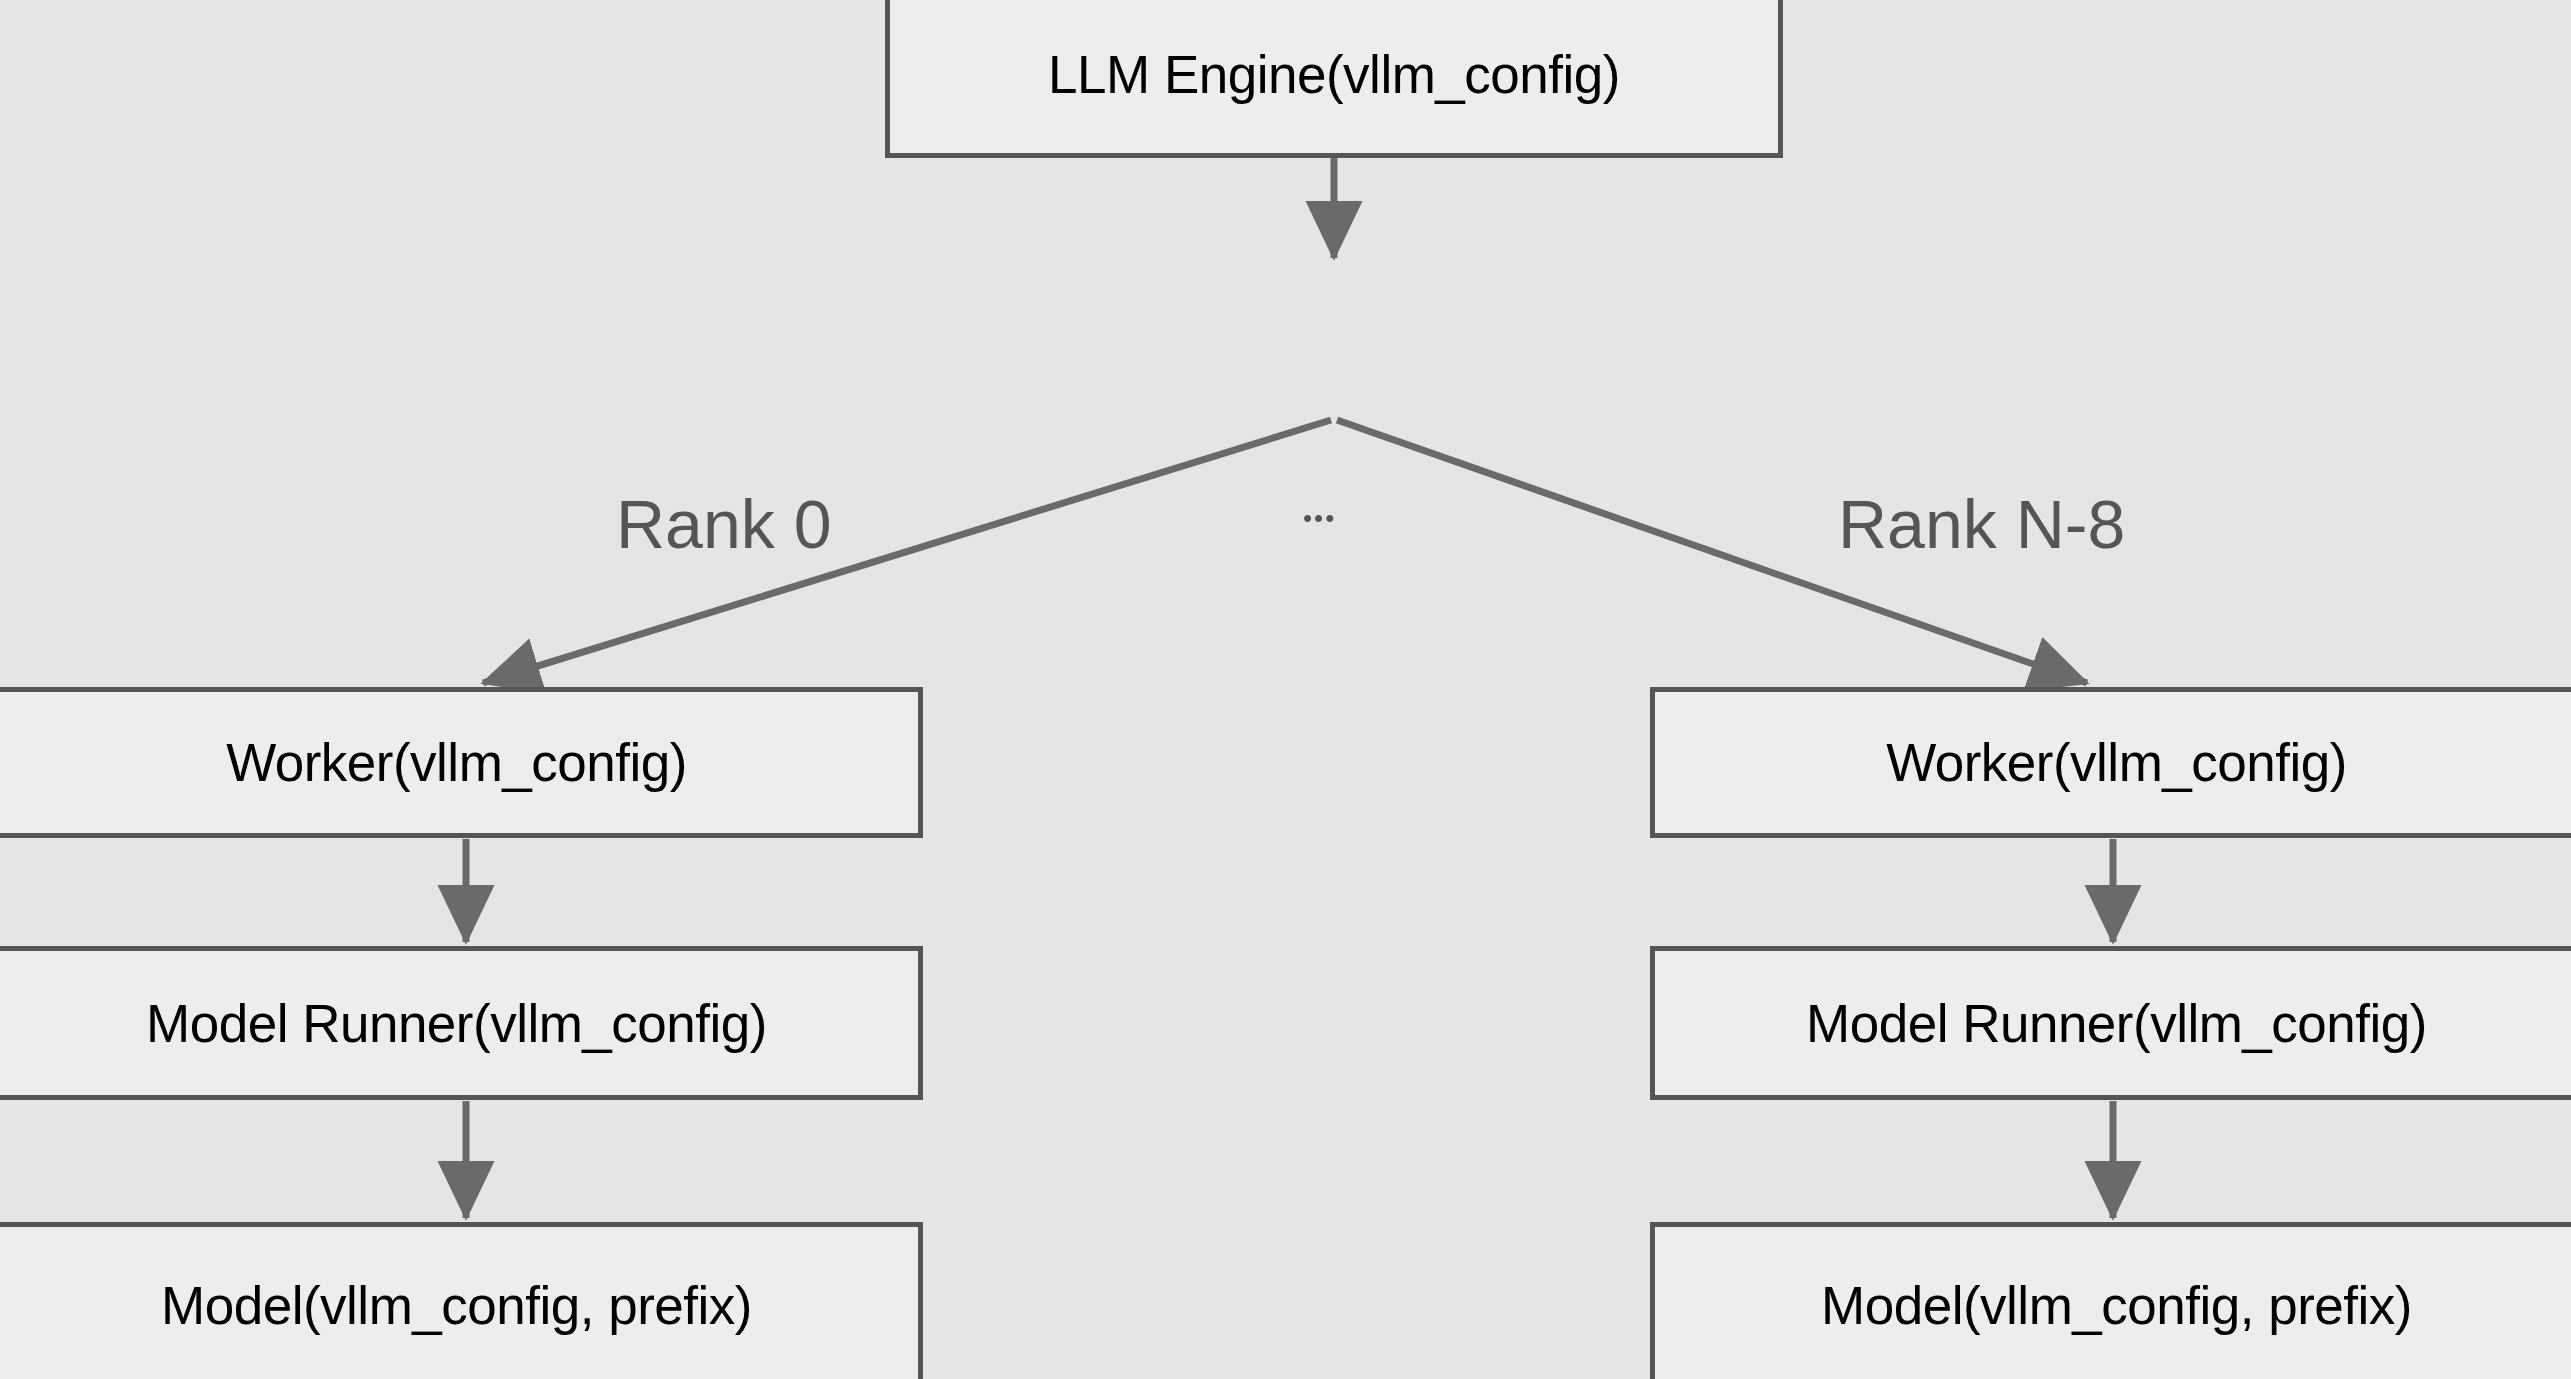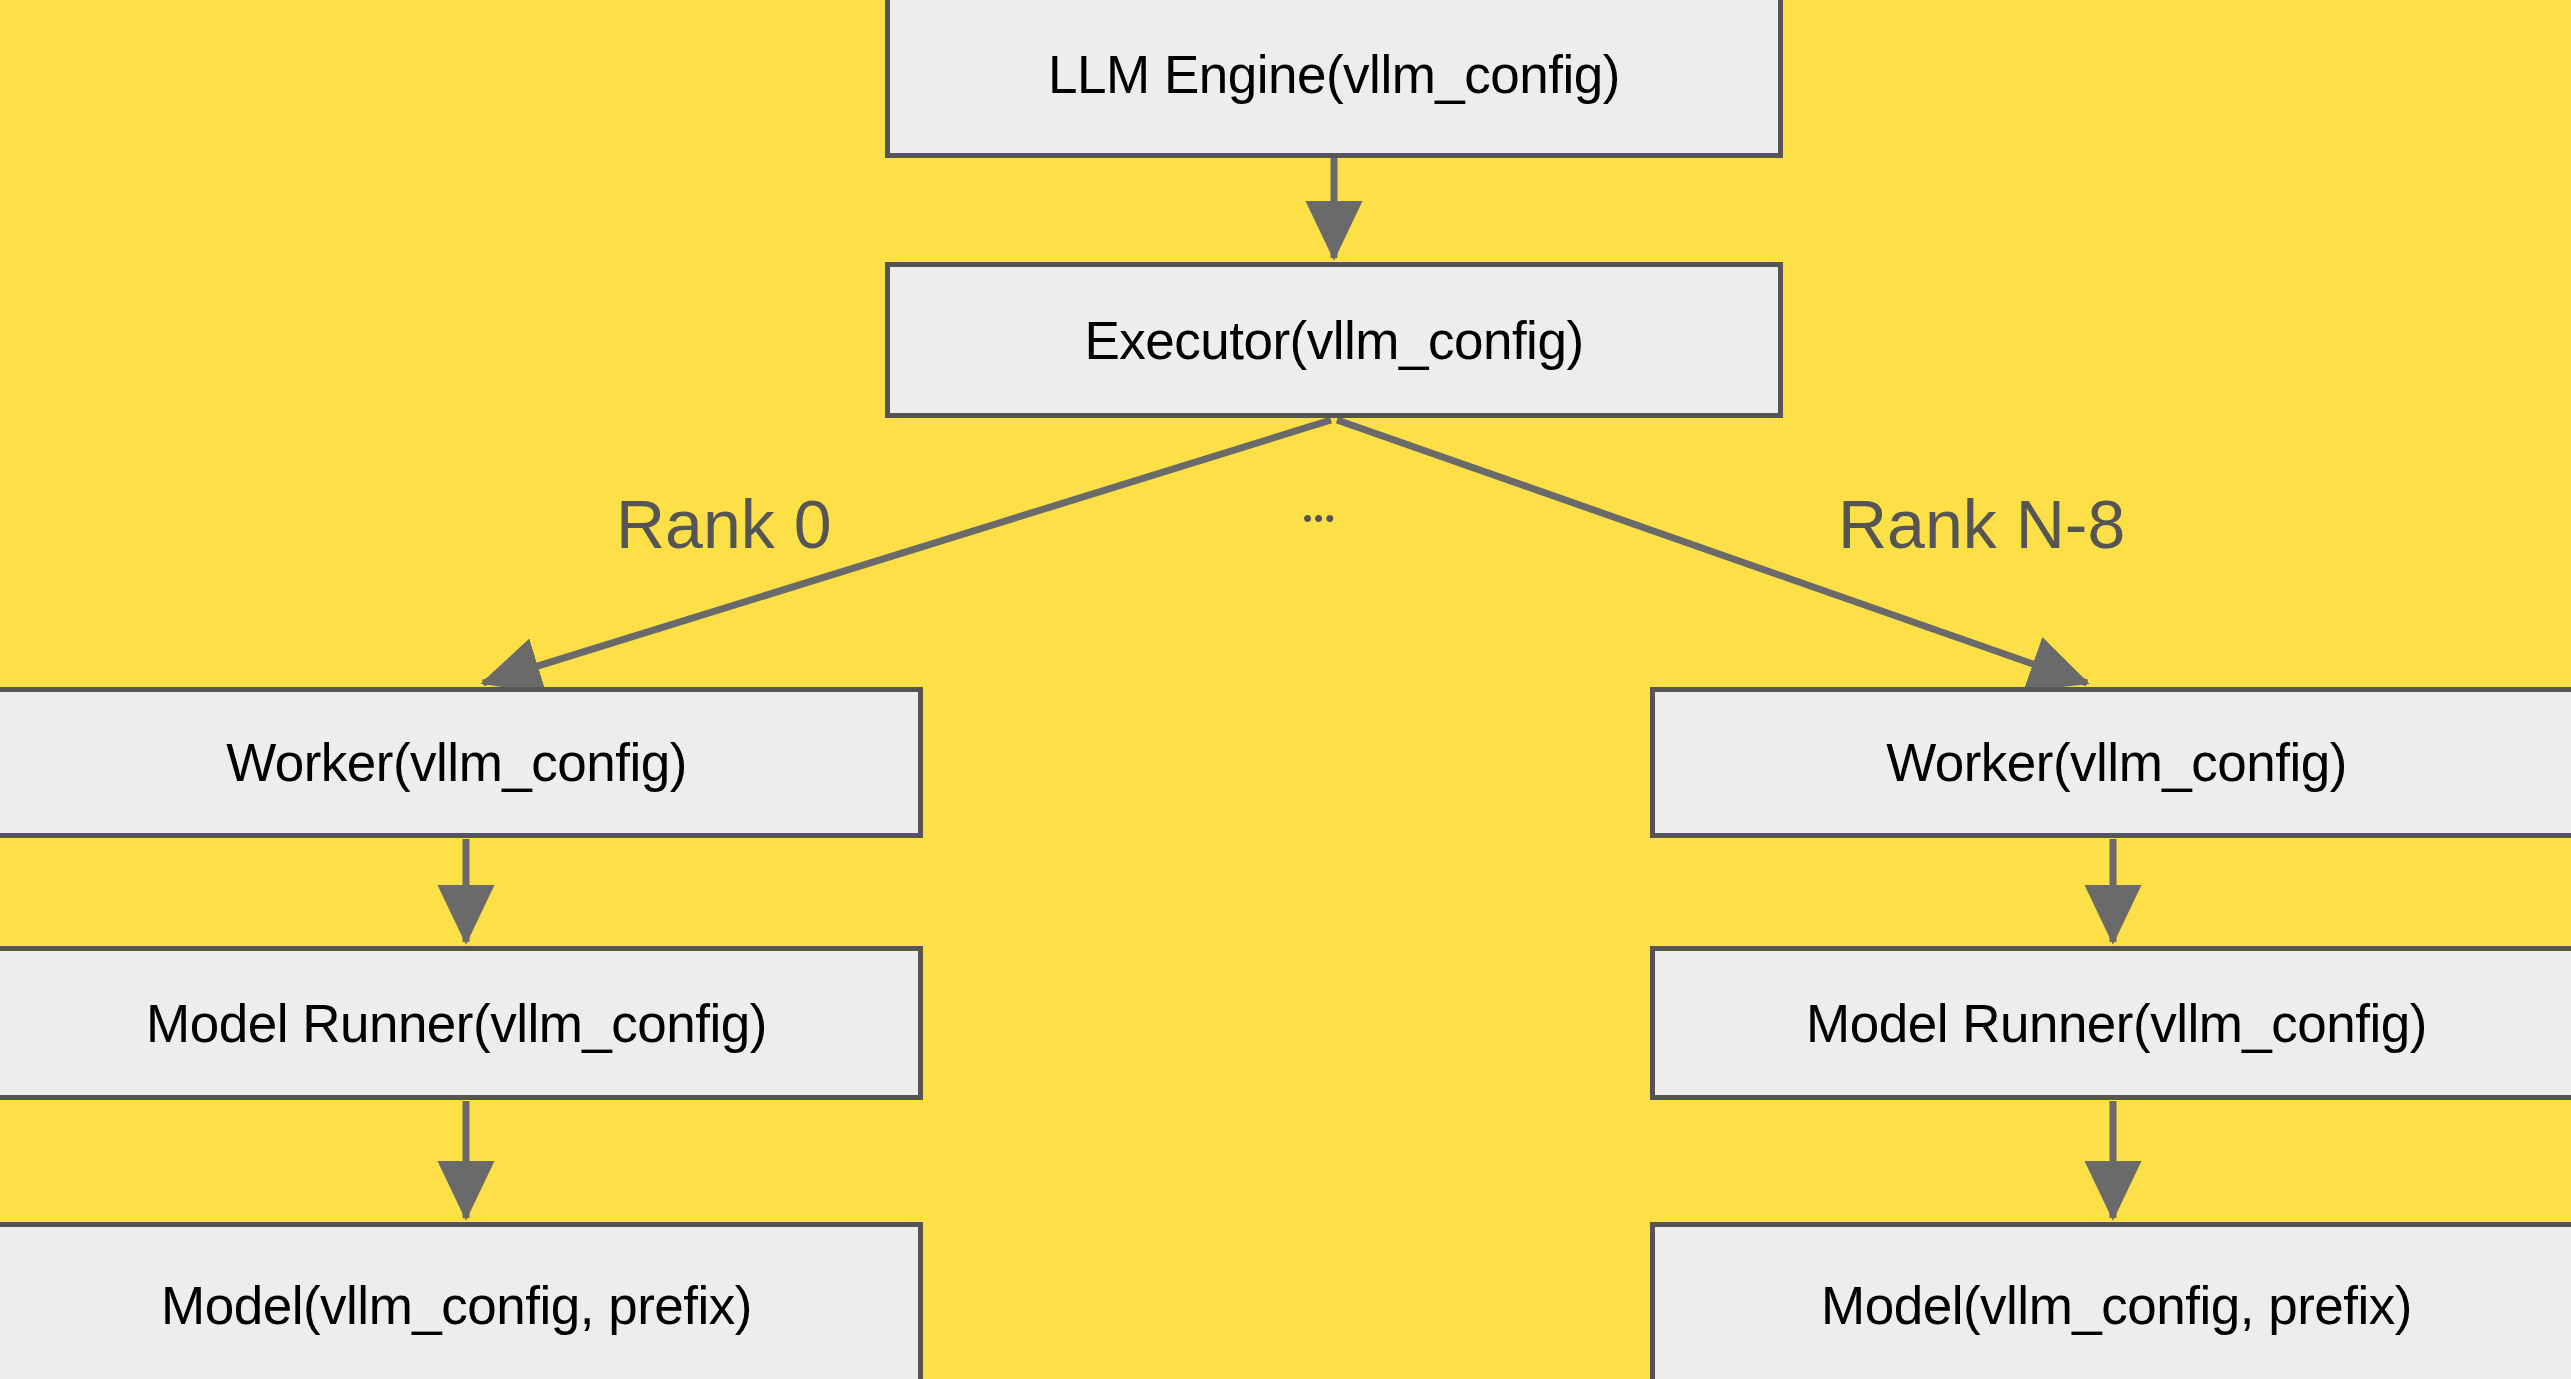--- a/index.html
+++ b/index.html
@@ -8,21 +8,21 @@
     padding: 0;
     background: #000000;
   }
   body {
     font-family: "Liberation Sans", sans-serif;
   }
   #canvas {
     position: relative;
     width: 2571px;
     height: 1379px;
-    background: #fde047;
+    background: #e5e5e5;
     overflow: hidden;
   }
   .node {
     position: absolute;
     box-sizing: border-box;
     background: #ededed;
     border: 5px solid #555555;
     display: flex;
     align-items: center;
     justify-content: center;
@@ -101,23 +101,20 @@
 
     <line x1="2113" y1="839" x2="2113" y2="942" stroke="#6a6a6a" stroke-width="7" marker-end="url(#arrowhead)"></line>
 
     <line x1="2113" y1="1101" x2="2113" y2="1218" stroke="#6a6a6a" stroke-width="7" marker-end="url(#arrowhead)"></line>
   </svg>
 
   <div class="node" id="node-llm-engine">
     <span class="node-label">LLM Engine(vllm_config)</span>
   </div>
 
-  <div class="node" id="node-executor">
-    <span class="node-label">Executor(vllm_config)</span>
-  </div>
 
   <div class="node" id="node-worker-l">
     <span class="node-label">Worker(vllm_config)</span>
   </div>
 
   <div class="node" id="node-runner-l">
     <span class="node-label">Model Runner(vllm_config)</span>
   </div>
 
   <div class="node" id="node-model-l">

